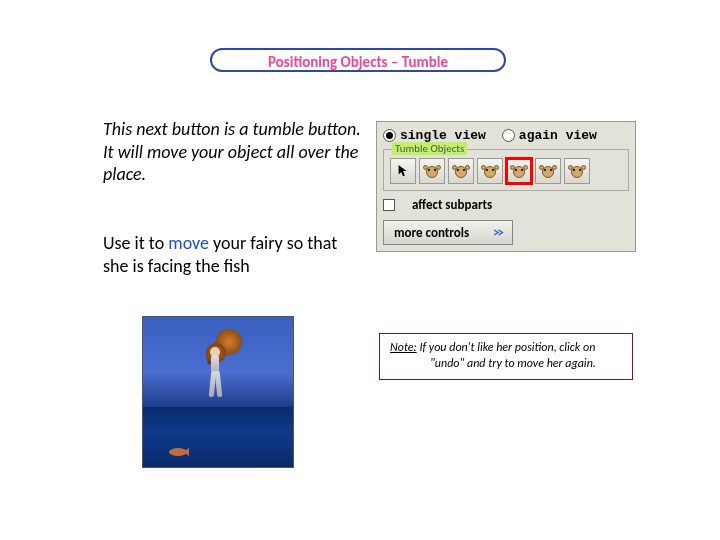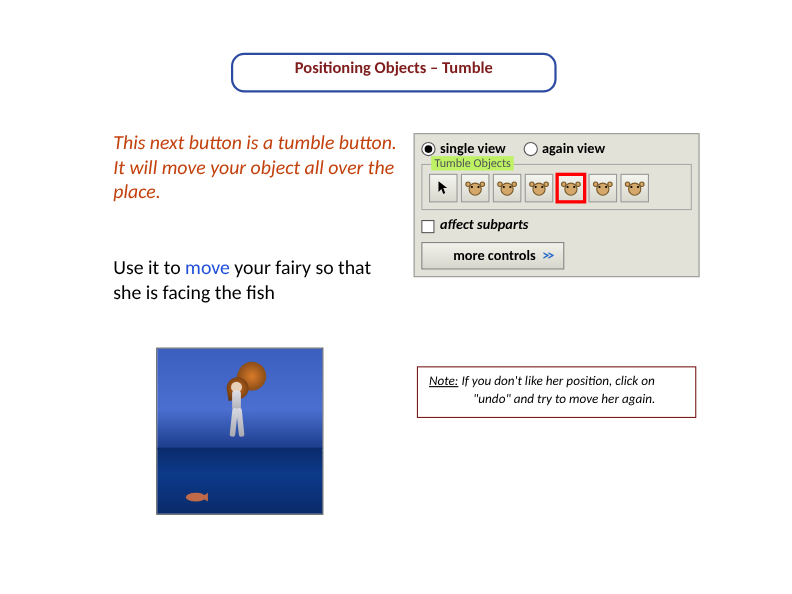--- a/index.html
+++ b/index.html
@@ -8,38 +8,38 @@
     height: 540px;
     background: #fff;
     font-family: Calibri, Arial, sans-serif;
     position: relative;
   }
   .title-box {
     position: absolute;
     top: 48px;
     left: 210px;
     width: 296px;
-    height: 36px;
+    height: 24px;
     border: 2px solid #2b4aa0;
     border-radius: 12px;
     text-align: center;
     font-weight: bold;
     font-size: 15px;
     line-height: 24px;
-    color: #7f1d1d;
+    color: #ec4899;
   }
   .para1 {
     position: absolute;
     top: 118px;
     left: 103px;
     width: 260px;
     font-style: italic;
     font-size: 18px;
     line-height: 1.25;
-    color: #c2410c;
+    color: #000000;
   }
   .para2 {
     position: absolute;
     top: 232px;
     left: 103px;
     width: 250px;
     font-size: 18px;
     line-height: 1.25;
     color: #000;
   }
@@ -56,21 +56,21 @@
   }
   .radio-row { display: flex; align-items: center; gap: 4px; margin-bottom: 6px; }
   .radio {
     width: 13px; height: 13px; border-radius: 50%;
     border: 1px solid #555; background: #fff; display: inline-flex;
     align-items: center; justify-content: center;
   }
   .radio.selected::after {
     content: ""; width: 7px; height: 7px; border-radius: 50%; background: #000;
   }
-  .radio-label { font-weight: bold; font-size: 13px; margin-right: 12px; }
+  .radio-label { font-weight: bold; font-size: 13px; margin-right: 12px; font-family: Liberation Mono, monospace; }
   .fieldset {
     border: 1px solid #aaa;
     position: relative;
     padding: 8px 6px 6px 6px;
     margin-bottom: 6px;
   }
   .legend {
     position: absolute; top: -8px; left: 8px;
     background: #bef264; padding: 0 3px;
     font-size: 11px; color: #555;
@@ -95,32 +95,32 @@
   .monkey .ear {
     position: absolute; width: 5px; height: 5px; background: #d4a86a;
     border-radius: 50%; border: 1px solid #7a5a2a; top: 2px;
   }
   .monkey .ear.l { left: -1px; }
   .monkey .ear.r { right: -1px; }
   .monkey .eyes {
     position: absolute; top: 6px; left: 4px; width: 8px; display: flex; justify-content: space-between;
   }
   .monkey .eyes span { width: 2px; height: 2px; background: #000; border-radius: 50%; }
-  .check-row { display: flex; align-items: flex-end; gap: 5px; margin-bottom: 8px; font-style: italic; }
+  .check-row { display: flex; align-items: center; gap: 17px; margin-bottom: 8px; }
   .checkbox { width: 12px; height: 12px; border: 1px solid #555; background: #fff; }
   .more-controls {
     border: 1px solid #868686;
     background: linear-gradient(#f2f2ec,#d6d6cc);
     padding: 4px 10px;
     font-size: 13px;
     font-weight: bold;
     display: flex; align-items: center; gap: 6px;
     width: 130px;
     text-align: center;
-    justify-content: flex-end;
+    justify-content: space-between;
   }
   .more-controls .chev { color: #2b6bc9; letter-spacing: -2px; font-size: 13px; }
   .note-box {
     position: absolute;
     top: 333px;
     left: 379px;
     width: 254px;
     border: 1px solid #7a1a1a;
     padding: 6px 10px 8px 10px;
     font-style: italic;

